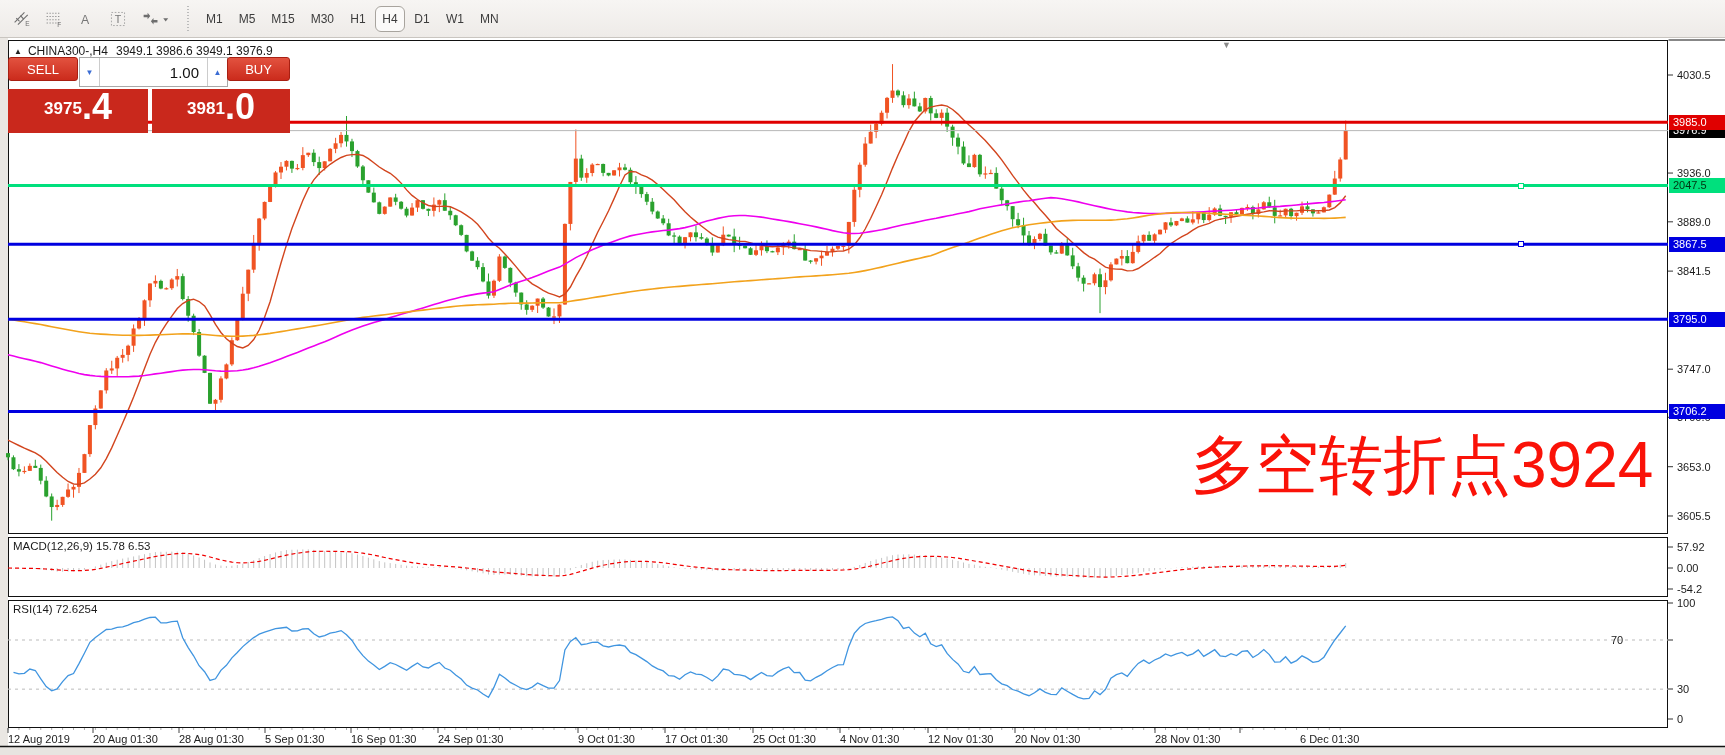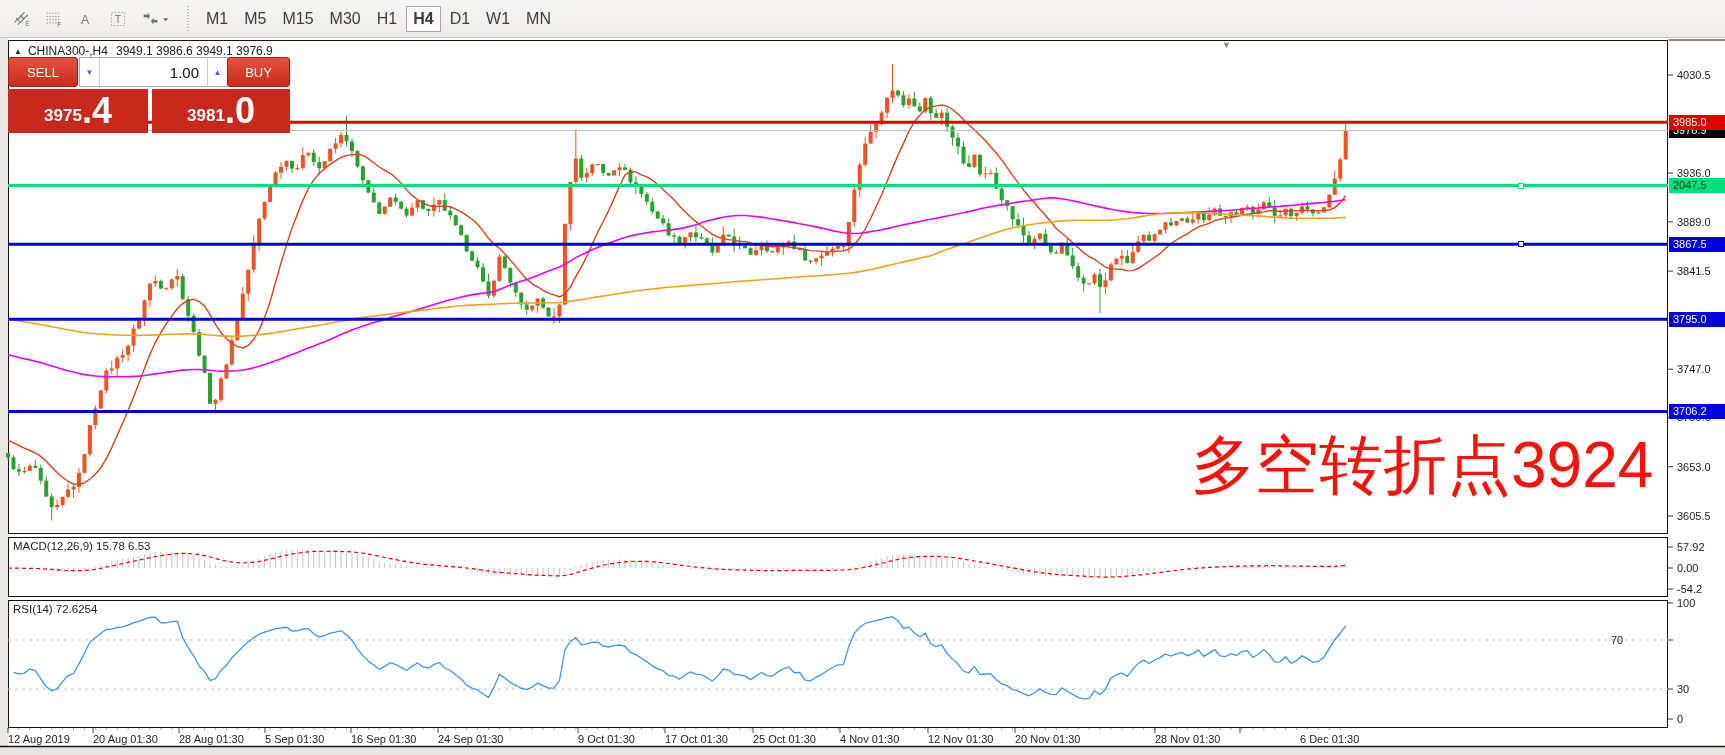--- a/index.html
+++ b/index.html
@@ -8,45 +8,45 @@
   
   .toolbar{position:absolute;left:0;top:0;width:1725px;height:38px;
            background:linear-gradient(#f7f5f3,#eeebe8);border-bottom:1px solid #c9c5c0;
            display:flex;align-items:center;box-sizing:border-box;padding-left:6px;z-index:30;}
   .tool{width:30px;height:28px;border:0;background:transparent;display:flex;align-items:center;
         justify-content:center;margin:0 1px;color:#6e6e6e;}
   .tbsep{width:8px;height:26px;margin:0 6px 0 8px;
          background-image:repeating-linear-gradient(#bbb 0 1px,transparent 1px 3px);
          background-size:2px 100%;background-repeat:repeat-y;background-position:3px 0;}
   .tfbtn{min-width:30px;height:26px;border:1px solid transparent;background:transparent;
-         font-family:inherit;font-size:16px;color:#3c3c3c;padding:0 6px;margin:0 1px;}
-  .tfbtn.sel{background:#fbfaf9;border:1px solid #a8a49e;border-radius:0;font-weight:bold;}
+         font-family:inherit;font-size:12px;color:#3c3c3c;padding:0 6px;margin:0 1px;}
+  .tfbtn.sel{background:#fbfaf9;border:1px solid #a8a49e;border-radius:6px;}
   
   .leftstrip{position:absolute;left:0;top:38px;width:8px;height:708px;background:#eae7e3;z-index:5;}
   .bottomstrip{position:absolute;left:0;top:747px;width:1725px;height:8px;background:#e7e4e0;z-index:5;}
   #plot{position:absolute;left:0;top:0;z-index:10;}
   .hdr{position:absolute;left:14px;top:44px;z-index:20;font-size:12px;color:#1a1a1a;}
   .hdr .tri{font-size:8px;margin-right:6px;vertical-align:1px;color:#222;}
   .hdr .vals{margin-left:8px;}
   
   .tradebox{position:absolute;left:8px;top:57px;width:282px;height:76px;z-index:25;}
   .tb-row{position:absolute;left:0;top:0;width:282px;height:30px;}
-  .btn-sell,.btn-buy{position:absolute;top:0;height:30px;border:1px solid #a81f12;border-radius:3px;
+  .btn-sell,.btn-buy{position:absolute;top:0;height:24px;border:1px solid #a81f12;border-radius:3px;
         background:linear-gradient(#e2523f,#cb2b1c);color:#fff;font-family:inherit;font-size:13px;}
   .btn-sell{left:0;width:70px;}
   .btn-buy{left:219px;width:63px;}
   .vol-wrap{position:absolute;left:71px;top:0;width:147px;height:28px;background:#fff;
             border:1px solid #a9a9a9;display:flex;}
   .spin{width:20px;height:100%;border:0;background:#fff;color:#3a6cd4;font-size:8px;padding:0;}
   .spin.dn{border-right:1px solid #ccc;}
   .spin.up{border-left:1px solid #ccc;}
   .vol-input{flex:1;border:0;outline:none;font-family:inherit;font-size:15px;text-align:right;
              padding-right:8px;color:#111;min-width:0;}
   .tile{position:absolute;top:32px;height:44px;background:#c9281c;color:#fff;display:flex;
-        align-items:center;justify-content:center;}
+        align-items:flex-start;justify-content:center;}
   .tile-sell{left:0;width:140px;}
   .tile-buy{left:144px;width:138px;}
   .tile .ip{font-size:17px;font-weight:bold;margin-top:10px;}
   .tile .dp{font-size:36px;font-weight:bold;line-height:36px;}
   
   .indlabel{position:absolute;z-index:20;font-size:11.5px;color:#1a1a1a;}
   .ann{position:absolute;z-index:18;font-size:64px;line-height:51px;color:#fa1208;
        white-space:nowrap;font-family:"Liberation Sans","DejaVu Sans",sans-serif;}
   .ytick{position:absolute;z-index:12;font-size:11px;color:#1a1a1a;height:14px;line-height:14px;}
   .badge{position:absolute;z-index:14;font-size:11px;height:15px;line-height:15px;

